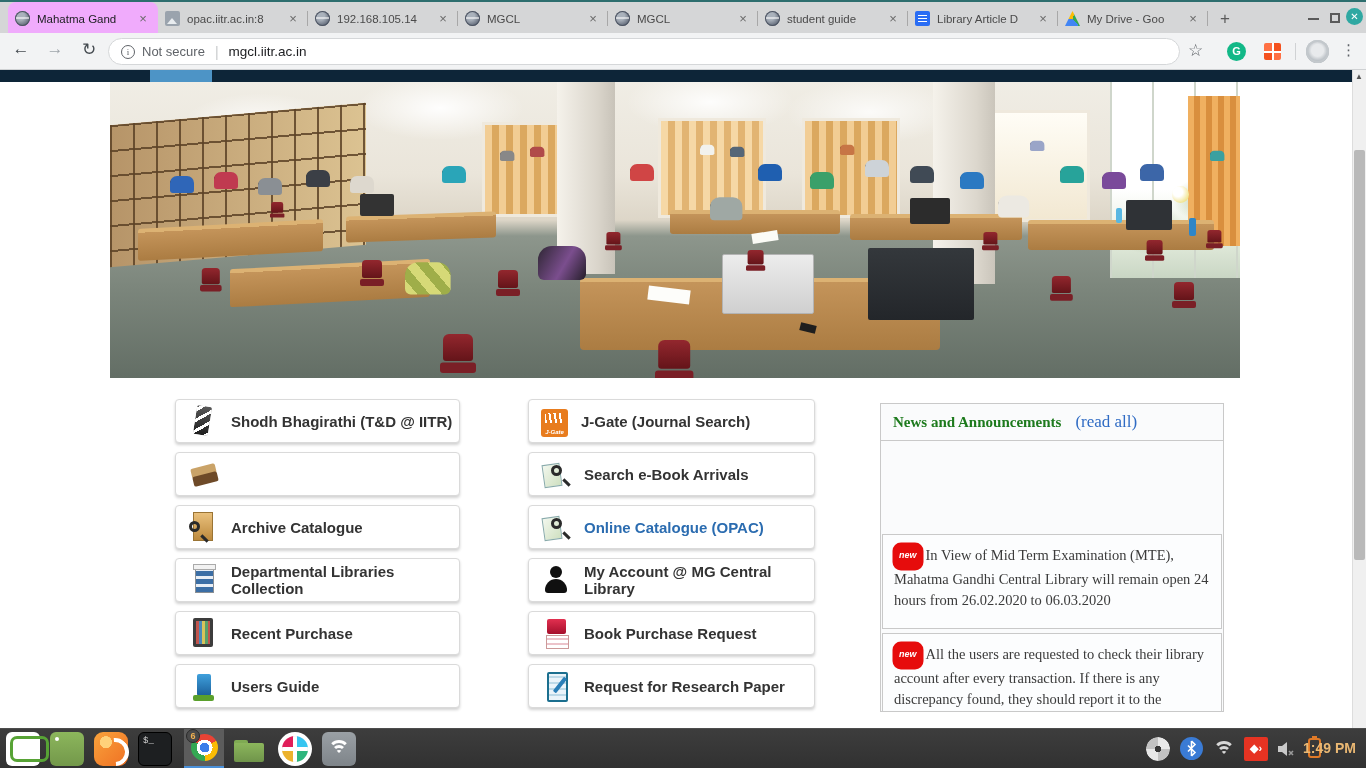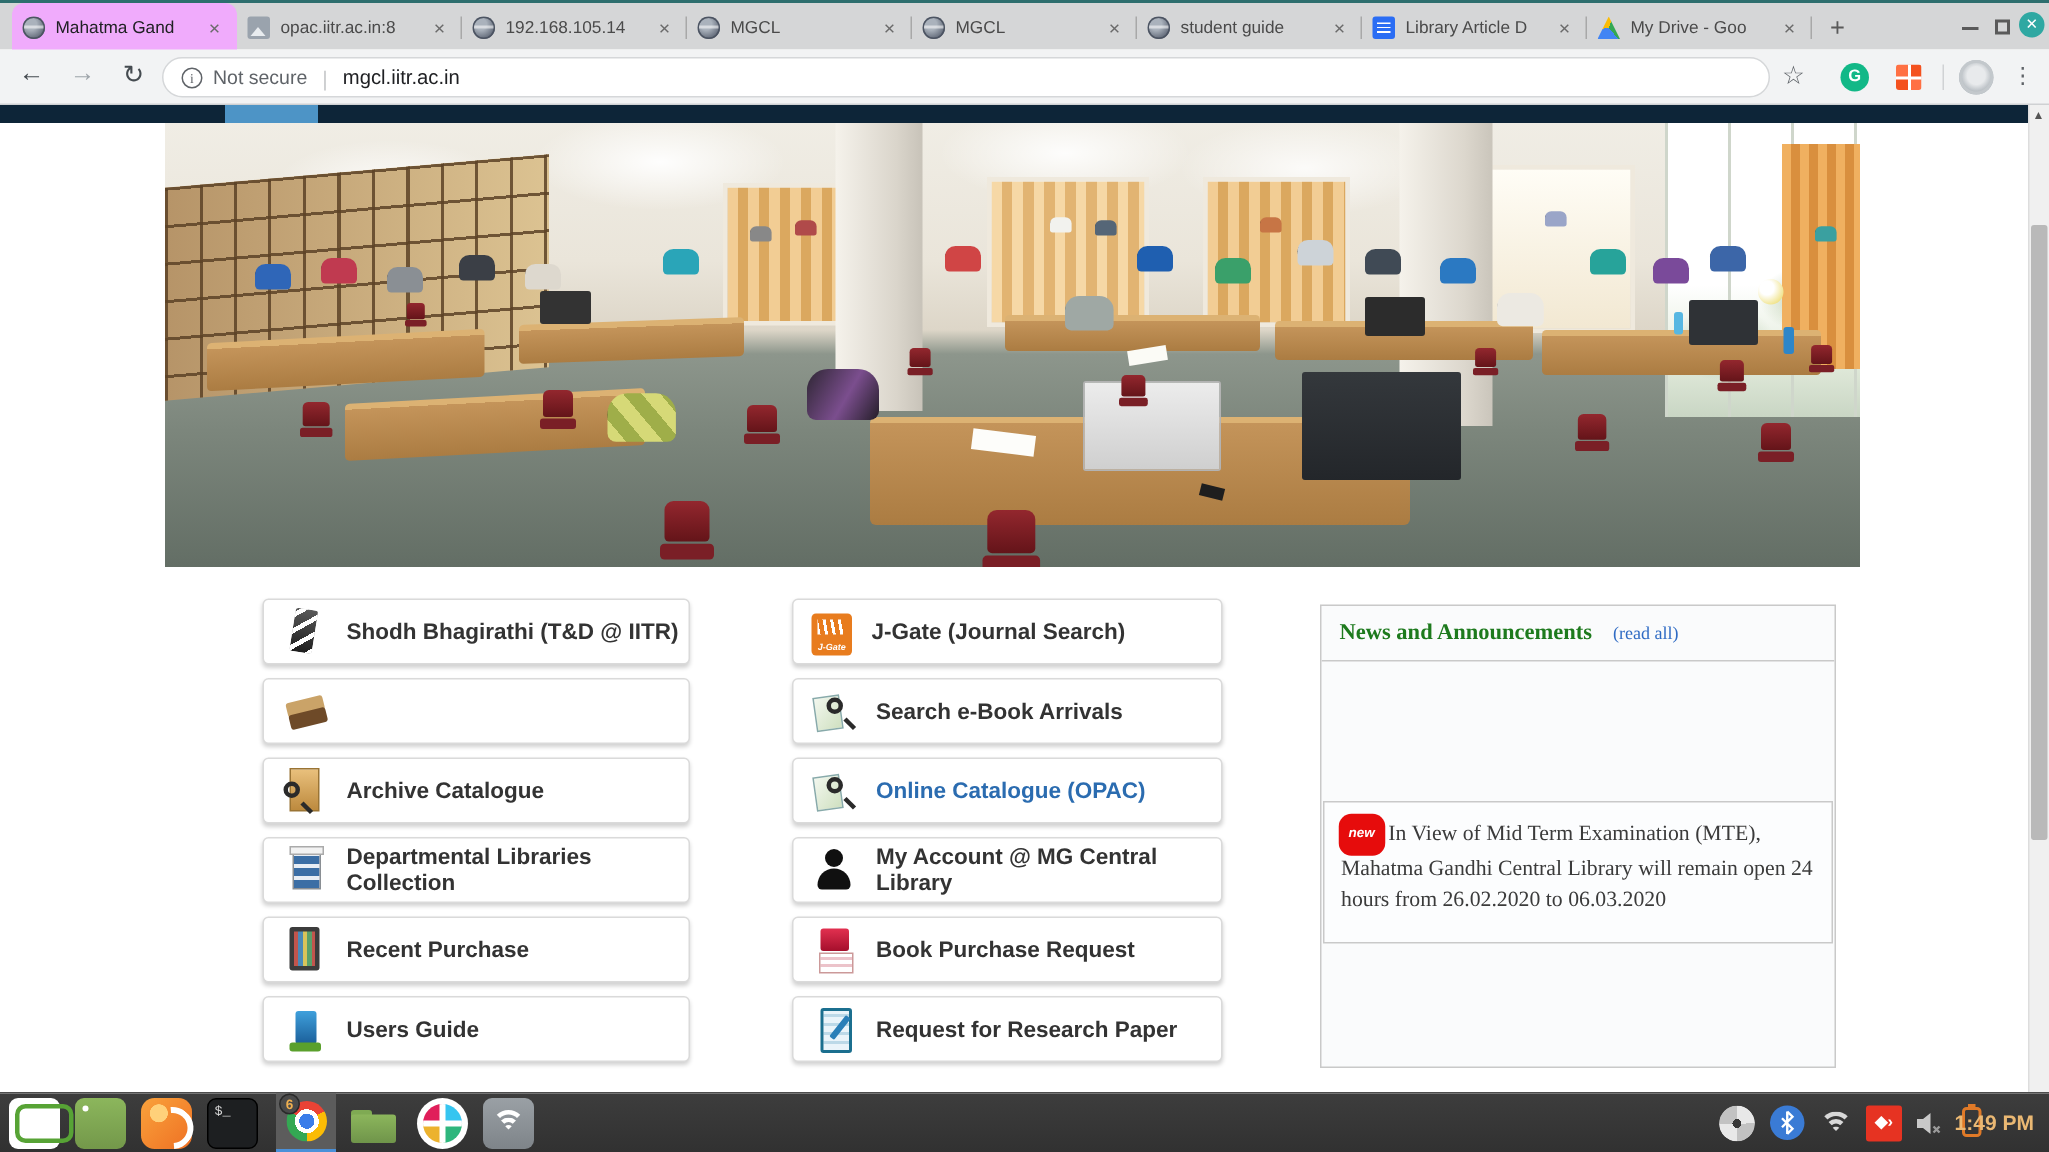--- a/index.html
+++ b/index.html
@@ -131,21 +131,21 @@
   .ic-bpr::after { left:5px; top:19px; width:21px; height:12px; border:1px solid #c99;
       background:repeating-linear-gradient(0deg,#fff 0 3px,#ecc3ca 3px 5px); }
   .ic-rrp::before { left:6px; top:3px; width:17px; height:26px; border:2px solid #1b6f8f; border-radius:2px;
       background:repeating-linear-gradient(0deg,#eaf4fa 0 4px,#bcd9e8 4px 6px); }
   .ic-rrp::after { left:17px; top:7px; width:4px; height:18px; background:#2a7fb8; transform:rotate(38deg); border-radius:1px; }
 
   
   .news { position:absolute; left:880px; top:333px; width:344px; height:309px; border:1px solid #c9c9c9; background:#fafbfc; overflow:hidden; font-family:"Liberation Serif",serif; }
   .news-head { height:37px; border-bottom:1px solid #c9c9c9; display:flex; align-items:center; padding:0 12px; }
   .news-title { color:#1d7a1d; font-weight:bold; font-size:15px; }
-  .news-readall { color:#2f6bc4; font-size:12px; margin-left:14px; cursor:pointer; }
+  .news-readall { color:#2f6bc4; font-size:17px; margin-left:14px; cursor:pointer; }
   .news-item { position:absolute; left:1px; right:1px; background:#fcfdfe; border:1px solid #c9c9c9; padding:9px 11px; font-size:14.5px; line-height:21.5px; color:#3b3b3b; }
   .ni1 { top:130px; height:95px; }
   .ni2 { top:229px; height:110px; }
   .nbadge { display:inline-block; background:#e60c0c; color:#fff; font-family:"Liberation Sans",sans-serif; font-size:9px; font-weight:bold; font-style:italic; border-radius:7px; padding:1px 5px 2px; margin-right:4px; vertical-align:2px; box-shadow:0 0 0 1.5px #e60c0c; }
 
   
   .taskbar { position:absolute; left:0; top:728px; width:1366px; height:40px; background:linear-gradient(#3d3d3d,#313131); border-top:1px solid #4d4d4d; }
   .tile { position:absolute; top:3px; width:34px; height:34px; border-radius:6px; cursor:pointer; }
   .t-mint { background:#fff; }
   .t-mint span { position:absolute; left:4px; top:4px; width:26px; height:26px; border:3px solid #57a335; border-radius:7px; color:#57a335; font-weight:bold; font-size:13px; text-align:center; line-height:20px;padding-left:33px; }
@@ -469,20 +469,23 @@
     </div>
 
     <div class="news">
       <div class="news-head">
         <span class="news-title">News and Announcements</span>
         <span class="news-readall">(read all)</span>
       </div>
       <div class="news-item ni1">
         <span class="nbadge">new</span><span>In View of Mid Term Examination (MTE), Mahatma Gandhi Central Library will remain open 24 hours from 26.02.2020 to 06.03.2020</span>
       </div>
+      <div class="news-item ni2">
+        <span class="nbadge">new</span><span>All the users are requested to check their library account after every transaction. If there is any discrepancy found, they should report it to the</span>
+      </div>
     </div>
 
     <div class="sb-track">
       <span class="sb-up">▲</span>
       <span class="sb-thumb"></span>
     </div>
   </div>
 
   <div class="taskbar">
     <div class="tile t-mint" style="left:6px">

